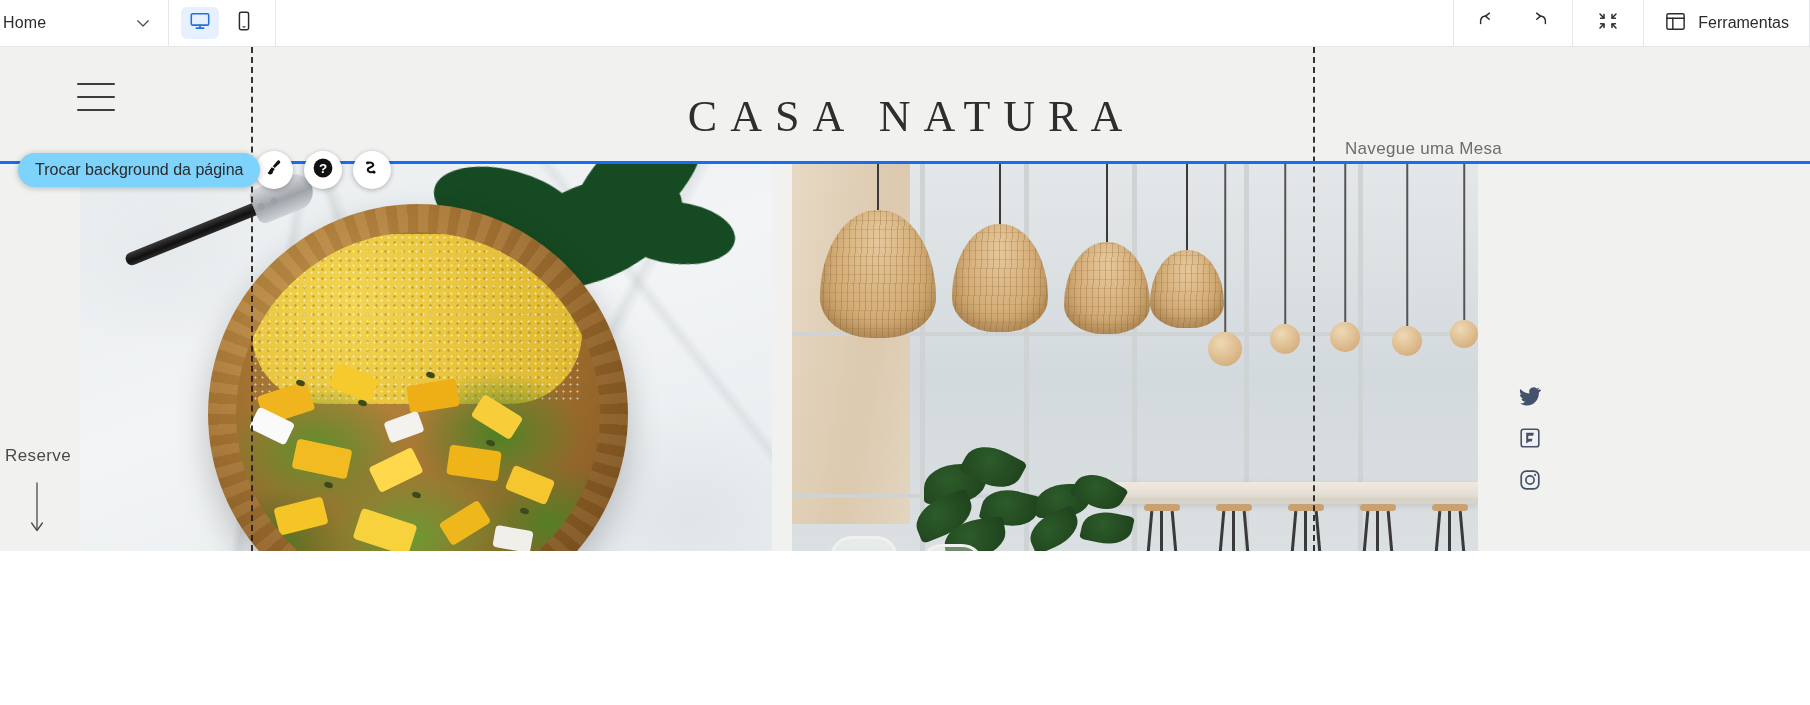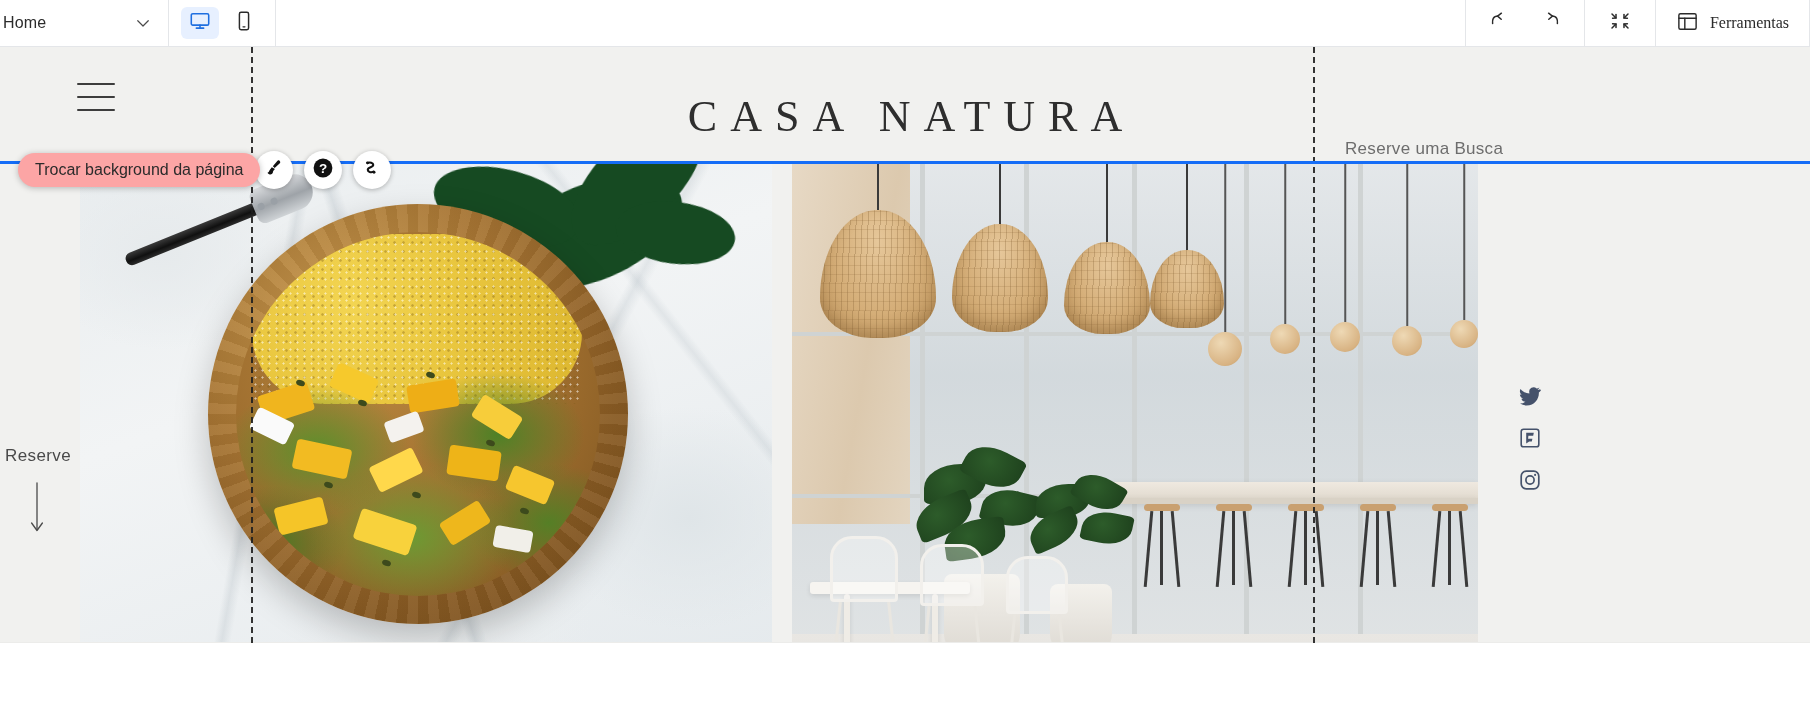--- a/index.html
+++ b/index.html
@@ -47,30 +47,30 @@
   .tb-spacer { flex: 1 1 auto; height: 47px; }
 
   .tb-group { display: flex; align-items: center; height: 47px; padding: 0 18px; gap: 14px; }
   .tb-icon-btn {
     width: 34px; height: 34px; border-radius: 5px;
     display: flex; align-items: center; justify-content: center;
     cursor: pointer;
   }
   .tb-text-btn {
     display: flex; align-items: center; gap: 11px;
-    height: 47px; padding: 0 20px; cursor: pointer; font-family: Liberation Serif, serif;
+    height: 47px; padding: 0 20px; cursor: pointer;
   }
   .tb-text-btn span.lbl {
     font-size: 16px; color: #2b2b2b; white-space: nowrap;
   }
 
   
   .stage {
     position: absolute; left: 0; top: 47px;
-    width: 1810px; height: 596px;
+    width: 1810px; height: 504px;
     background: #f0f0ee;
     overflow: hidden;
   }
 
   
   .guide {
     position: absolute; top: 0; bottom: 0; width: 0;
     border-left: 2px dashed #1f1f1f;
     z-index: 40; pointer-events: none;
     opacity: 0.9;
@@ -122,21 +122,21 @@
   }
   .bubble {
     width: 38px; height: 38px; border-radius: 50%;
     background: #ffffff; box-shadow: 0 1px 5px rgba(0,0,0,0.28);
     display: flex; align-items: center; justify-content: center;
     cursor: pointer;
   }
   .tooltip {
     position: absolute; top: 106px; left: 18px;
     height: 34px; padding: 0 17px;
-    background: #fca5a5; border-radius: 17px;
+    background: #7dd3fc; border-radius: 17px;
     box-shadow: 0 1px 6px rgba(0,0,0,0.25);
     display: flex; align-items: center;
     font-size: 16px; color: #2b2b2b; white-space: nowrap;
     z-index: 56;
   }
 
   
   .hero {
     position: absolute; left: 0; top: 117px;
     width: 1810px; height: 541px;
@@ -449,21 +449,21 @@
     <div class="site-header">
 
       <div class="hamburger">
         <i></i>
           <i></i>
           <i></i>
       </div>
 
       <div class="site-title">CASA NATURA</div>
 
-      <div class="reserve-link">Reserve uma Busca</div>
+      <div class="reserve-link">Navegue uma Mesa</div>
     </div>
 
     <div class="sel-line"></div>
 
     <div class="bubble-row">
       <div class="bubble">
         <span>
           <svg width="20" height="20" viewBox="0 0 24 24" fill="#111">
             <path d="M18.6 3.2c-.7-.7-1.8-.6-2.4.1l-5.6 6.6 2.2 2.2 6.2-5.9c.8-.7.7-2.1-.4-3z"></path>
             <path d="M9.4 11.2l-2.1 2.6c-.9 1.1-1 2.1-1.7 2.9-.5.6-1.4.9-1.4.9s.9 1.6 2.6 2.1c1.8.5 3.1-.5 3.6-1.6.5-1.1.3-2 .9-2.9l1.8-2.1-3.7-1.9z"></path>

